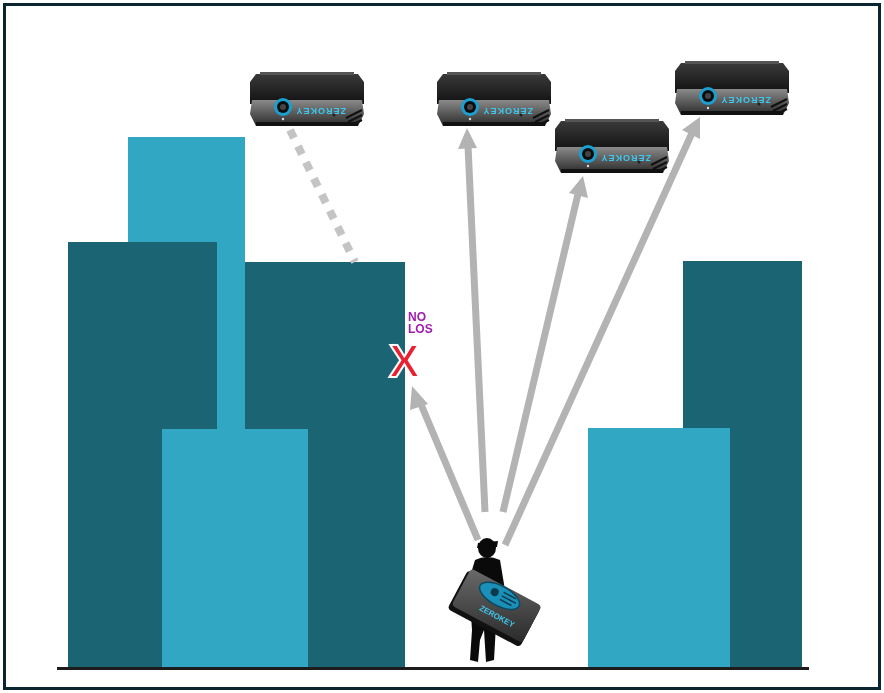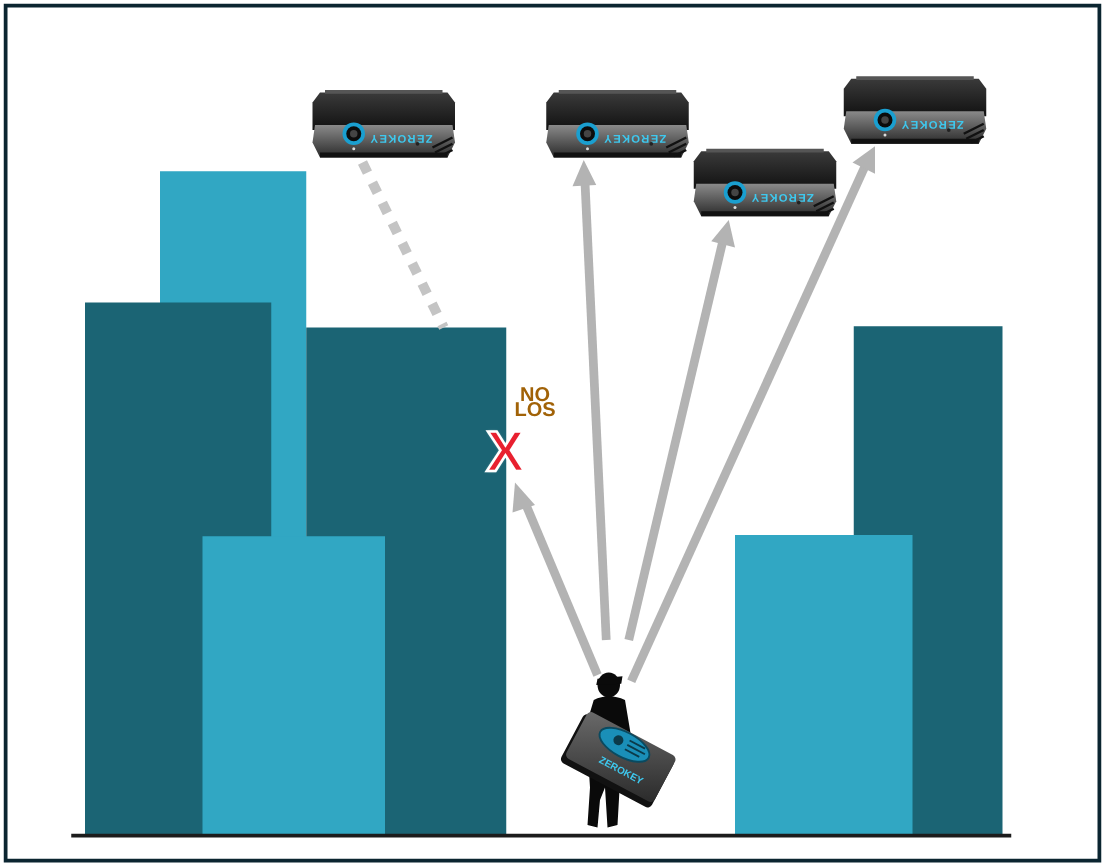--- a/index.html
+++ b/index.html
@@ -1,19 +1,19 @@
 <!DOCTYPE html>
 <html><head>
 <meta charset="utf-8">
 <style>
   html, body { margin: 0; padding: 0; background: #ffffff; }
   body { width: 884px; height: 693px; position: relative; overflow: hidden; font-family: "Liberation Sans", sans-serif; }
   #frame { position: absolute; left: 3px; top: 3px; width: 872px; height: 681px; border: 3px solid #0b2530; background: #fff; }
   svg#scene { position: absolute; left: 0; top: 0; }
-  .nolos { position: absolute; left: 408px; top: 311px; width: 40px; color: #a16207; font-weight: bold; font-size: 16px; line-height: 12px; text-align: center; }
+  .nolos { position: absolute; left: 408px; top: 311px; width: 40px; color: #a21caf; font-weight: bold; font-size: 12px; line-height: 12px; text-align: left; }
   .nolos span { display: block; }
   .xmark { position: absolute; left: 389px; top: 338px; font-weight: bold; font-size: 46px; line-height: 46px; color: #e8202f; -webkit-text-stroke: 2px #ffffff; text-shadow: 0 0 2px #fff; }
   .device-label { font-family: "Liberation Sans", sans-serif; font-weight: bold; font-size: 9px; fill: #3ec8ee; letter-spacing: 1px; }
   .tag-label { font-family: "Liberation Sans", sans-serif; font-weight: bold; font-size: 8px; fill: #3ec8ee; }
 </style>
 </head>
 <body>
 
 <div id="frame"></div>
 

